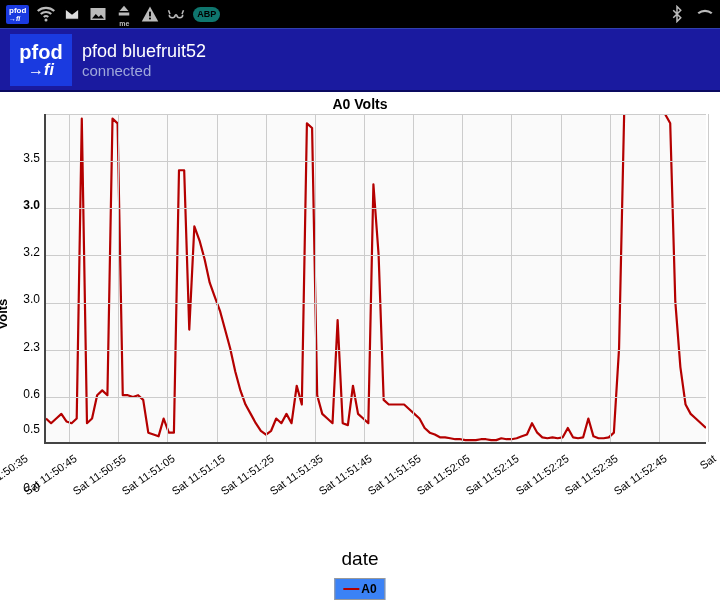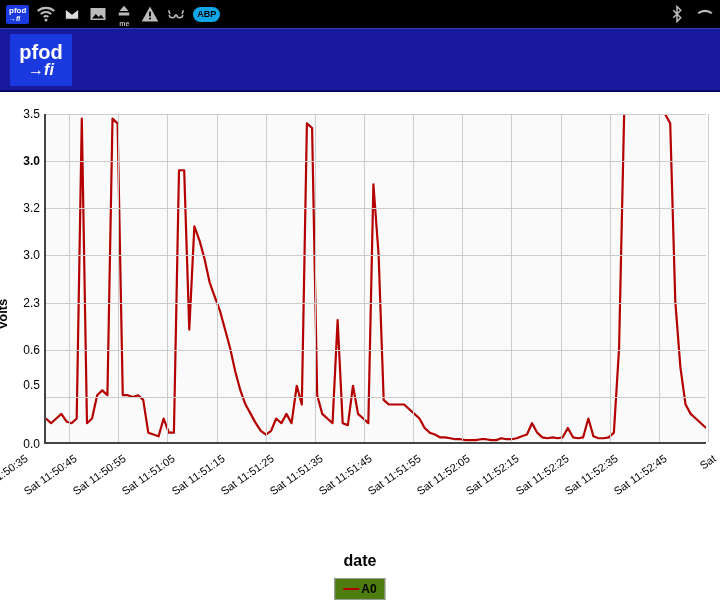--- a/index.html
+++ b/index.html
@@ -2,39 +2,39 @@
 <html><head>
 <meta charset="utf-8">
 <style>
   * { margin: 0; padding: 0; box-sizing: border-box; }
   body { font-family: Arial, sans-serif; background: #fff; width: 720px; height: 600px; overflow: hidden; }
   .status-bar { background: #000; height: 28px; display: flex; align-items: center; padding: 0 6px; gap: 8px; }
   .status-bar .icon { color: #bbb; font-size: 16px; display: inline-flex; align-items: center; justify-content: center; }
   .status-bar .right { margin-left: auto; display: flex; gap: 10px; align-items: center;}
   .mini-logo { background: #1a3ae0; color: #fff; font-size: 8px; line-height: 1; padding: 2px 3px; font-weight: bold; border-radius: 2px;}
   .mini-logo .sub { font-style: italic; font-size: 7px; display:block; }
-  .badge-box { background:#0ea5e9; color:#000; font-size:9px; font-weight:bold; padding:2px 3px; border-radius:2px; line-height:1;}
+  .badge-box { background:#0f766e; color:#000; font-size:9px; font-weight:bold; padding:2px 3px; border-radius:2px; line-height:1;}
   .status-bar svg { width: 18px; height: 18px; }
   .app-bar { background: #1a1a9f; height: 64px; display: flex; align-items: center; padding: 6px 10px; gap: 10px; border-top: 1px solid #3040b0; border-bottom: 2px solid #0a0a60;}
   .app-logo { background: #1a3ae0; color: #fff; width: 62px; height: 52px; display: flex; flex-direction: column; align-items: center; justify-content: center; font-weight: bold; font-size: 18px; }
   .app-logo .top { font-size: 20px; line-height: 1; }
   .app-logo .bot { font-size: 16px; font-style: italic; line-height: 1; }
   .app-label { display:flex; flex-direction: column; color:#fff; }
   .app-label .title { font-size: 18px; }
   .app-label .sub { font-size: 15px; color: #9fa8da; }
   .chart-area { position: relative; height: 508px; width: 720px; background: #fff; }
   .chart-title { position: absolute; top: 4px; left: 0; right: 0; text-align: center; font-weight: bold; font-size: 14px; }
   .y-label { position: absolute; left: 2px; top: 230px; transform: rotate(-90deg); transform-origin: left center; font-weight: bold; font-size: 13px; }
   .plot { position: absolute; left: 44px; top: 22px; width: 662px; height: 330px; background: #fafafa; border-left: 2px solid #444; border-bottom: 2px solid #444; }
   .grid-h { position: absolute; left: 0; right: 0; border-top: 1px solid #ccc; }
   .grid-v { position: absolute; top: 0; bottom: 0; border-left: 1px solid #ccc; }
-  .y-tick { position: absolute; right: 680px; width: 36px; text-align: right; font-size: 12px; transform: translateY(-50%); }
+  .y-tick { position: absolute; right: 680px; width: 36px; text-align: right; font-size: 12px; transform: translateY(-50%); margin-top: 44px; }
   .x-tick { position: absolute; font-size: 11px; transform-origin: top right; transform: rotate(-35deg); white-space: nowrap; width: 90px; text-align: right; margin-left: -90px; }
-  .x-label { position: absolute; left: 0; right: 0; text-align: center; font-weight: bold; font-size: 16px; bottom: 30px; }
-  .legend { position: absolute; bottom: 0px; left: 50%; transform: translateX(-50%); border: 1px solid #999; padding: 3px 8px; font-size: 12px; font-weight: bold; display: flex; align-items: center; gap: 2px; background:#4d7c0f;}
+  .x-label { position: absolute; left: 0; right: 0; text-align: center; font-weight: normal; font-size: 19px; bottom: 30px; }
+  .legend { position: absolute; bottom: 0px; left: 50%; transform: translateX(-50%); border: 1px solid #999; padding: 3px 8px; font-size: 12px; font-weight: bold; display: flex; align-items: center; gap: 2px; background:#3b82f6;}
   .legend .swatch { width: 16px; height: 2px; background: #b40000; display:inline-block;}
   svg.line { position: absolute; left: 0; top: 0; width: 100%; height: 100%; }
   svg.line path { stroke: #b40000; stroke-width: 2.2; fill: none; stroke-linejoin: round; }
 </style>
 </head>
 <body>
 
 <div class="status-bar">
   <span class="mini-logo">
     <span>pfod</span><span class="sub">→fi</span>
@@ -85,23 +85,28 @@
         </svg>
     </span>
   </span>
 </div>
 
 <div class="app-bar">
   <div class="app-logo">
     <span class="top">pfod</span>
     <span class="bot">→fi</span>
   </div>
+  <div class="app-label">
+    <span class="title">pfod bluefruit52</span>
+    <span class="sub">connected</span>
+  </div>
 </div>
 
 <div class="chart-area">
+  <div class="chart-title">A0 Volts</div>
   <div class="y-label">Volts</div>
 
   <div class="plot">
     <svg class="line" viewBox="0 0 662 330" preserveAspectRatio="none">
       <path id="series-path" d="M0.0 306.4 L5.1 311.1 L10.3 306.4 L15.4 301.7 L20.5 309.3 L25.7 311.1 L30.8 306.4 L35.9 4.7 L41.1 311.1 L46.2 306.4 L51.3 282.9 L56.4 278.1 L61.6 282.9 L66.7 4.7 L71.8 9.4 L77.0 282.9 L82.1 282.9 L87.2 284.7 L92.4 282.9 L97.5 287.6 L102.6 320.6 L107.8 322.5 L112.9 324.3 L118.0 306.4 L123.2 320.6 L128.3 320.6 L133.4 56.6 L138.6 56.6 L143.7 216.9 L148.8 113.1 L154.0 127.3 L159.1 146.1 L164.2 169.7 L169.3 183.9 L174.5 198.0 L179.6 216.9 L184.7 235.7 L189.9 259.3 L195.0 278.1 L200.1 292.3 L205.3 301.7 L210.4 311.1 L215.5 318.7 L220.7 322.5 L225.8 318.7 L230.9 306.4 L236.1 311.1 L241.2 301.7 L246.3 311.1 L251.5 273.4 L256.6 292.3 L261.7 9.4 L266.9 14.1 L272.0 282.9 L277.1 301.7 L282.2 306.4 L287.4 311.1 L292.5 207.4 L297.6 311.1 L302.8 313.0 L307.9 273.4 L313.0 301.7 L318.2 306.4 L323.3 311.1 L328.4 70.7 L333.6 141.4 L338.7 287.6 L343.8 292.3 L349.0 292.3 L354.1 292.3 L359.2 292.3 L364.4 297.0 L369.5 301.7 L374.6 306.4 L379.8 315.9 L384.9 320.6 L390.0 322.5 L395.1 325.3 L400.3 325.3 L405.4 326.2 L410.5 327.2 L415.7 327.2 L420.8 328.1 L425.9 328.1 L431.1 328.1 L436.2 327.2 L441.3 327.2 L446.5 328.1 L451.6 328.1 L456.7 326.2 L461.9 327.2 L467.0 327.2 L472.1 326.2 L477.3 324.3 L482.4 322.5 L487.5 311.1 L492.7 320.6 L497.8 325.3 L502.9 326.2 L508.0 325.3 L513.2 326.2 L518.3 325.3 L523.4 315.9 L528.6 325.3 L533.7 326.2 L538.8 325.3 L544.0 306.4 L549.1 324.3 L554.2 326.2 L559.4 326.2 L564.5 325.3 L569.6 320.6 L574.8 235.7 L579.9 0.0 L585.0 0.0 L590.2 0.0 L595.3 0.0 L600.4 0.0 L605.6 0.0 L610.7 0.0 L615.8 0.0 L620.9 0.0 L626.1 9.4 L631.2 188.6 L636.3 254.6 L641.5 292.3 L646.6 301.7 L651.7 306.4 L656.9 311.1 L662.0 315.9 "></path>
     </svg>
   <div class="grid-h" style="top: 282.857px;"></div>
       <div class="grid-h" style="top: 235.714px;"></div>
       <div class="grid-h" style="top: 188.571px;"></div>
       <div class="grid-h" style="top: 141.429px;"></div>

